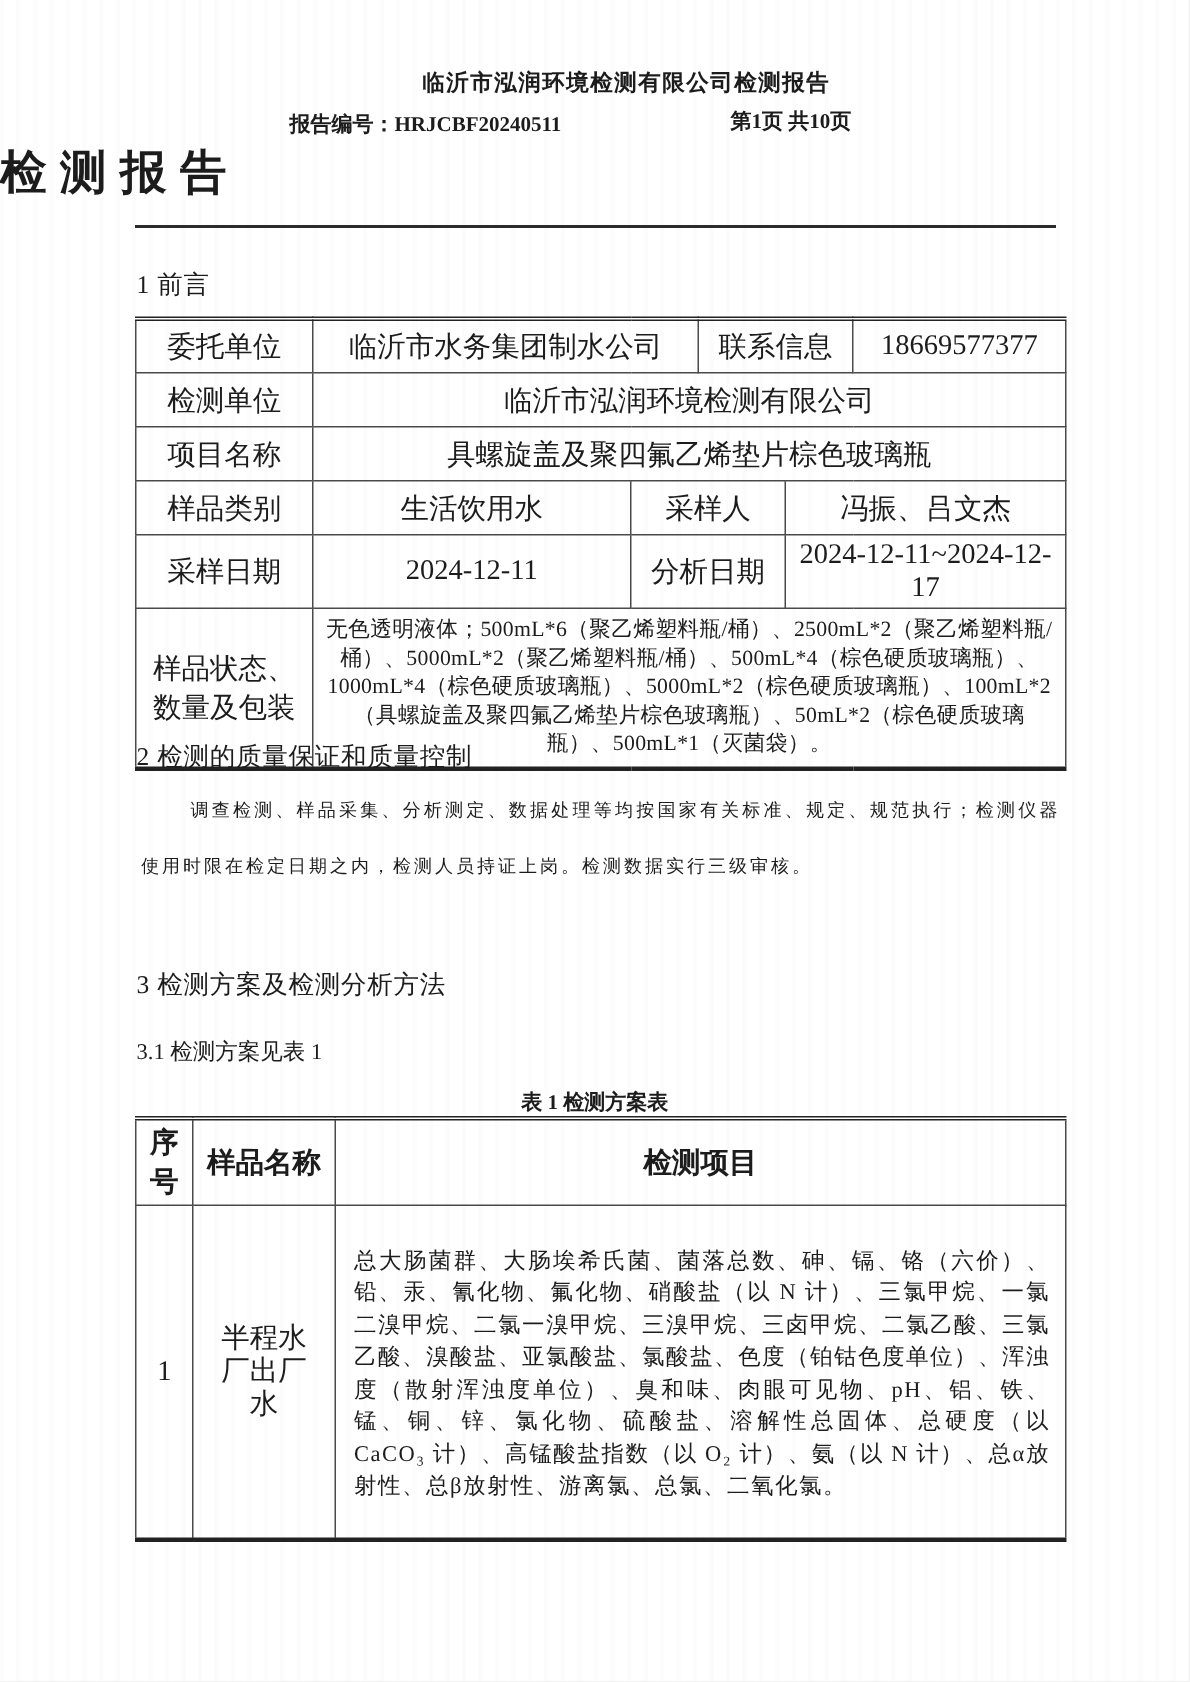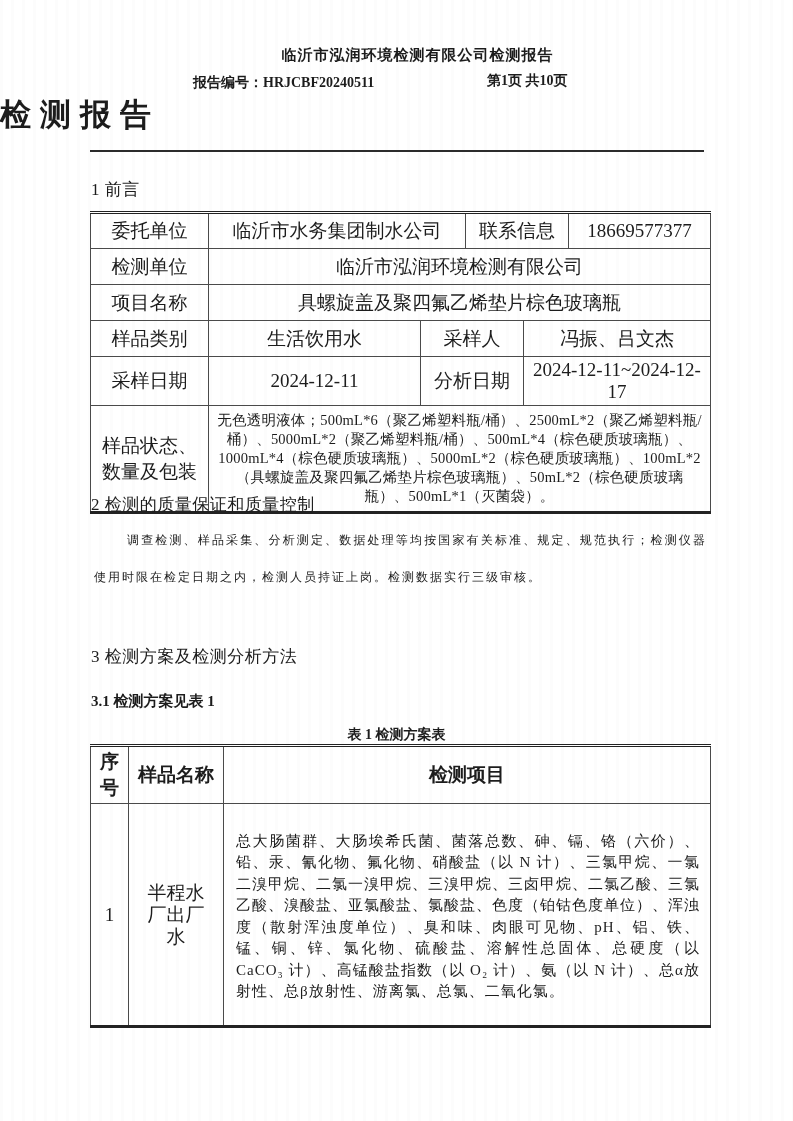--- a/index.html
+++ b/index.html
@@ -24,21 +24,21 @@
   .page-info { position: absolute; top: 72px; left: 487px; font-size: 14px; font-weight: bold; }
   .report-title {
     position: absolute; top: 94px; left: 0; width: 100%;
     text-align: left; font-size: 31px; font-weight: bold; letter-spacing: 9px;
   }
   .rule { position: absolute; top: 150px; left: 90px; width: 614px; height: 2px; background: #2b2b2b; }
   .sec-heading { position: absolute; left: 91px; font-size: 17px; font-weight: normal; letter-spacing: 0.5px; }
   .h1 { top: 178px; }
   .h2 { top: 493px; }
   .h3 { top: 645px; }
-  .sub-heading { position: absolute; top: 692px; left: 91px; font-size: 15px; font-weight: bold; }
+  .sub-heading { position: absolute; top: 692px; left: 91px; font-size: 15px; font-weight: normal; }
   .qa-paragraph {
     position: absolute; top: 522px; left: 94px; width: 613px;
     font-size: 12px; line-height: 37px; letter-spacing: 2px;
     text-align: justify; text-indent: 33px;
   }
   .table-caption {
     position: absolute; top: 726px; left: 0; width: 100%;
     text-align: center; font-size: 14px; font-weight: bold;
   }
   table { border-collapse: collapse; table-layout: fixed; }

